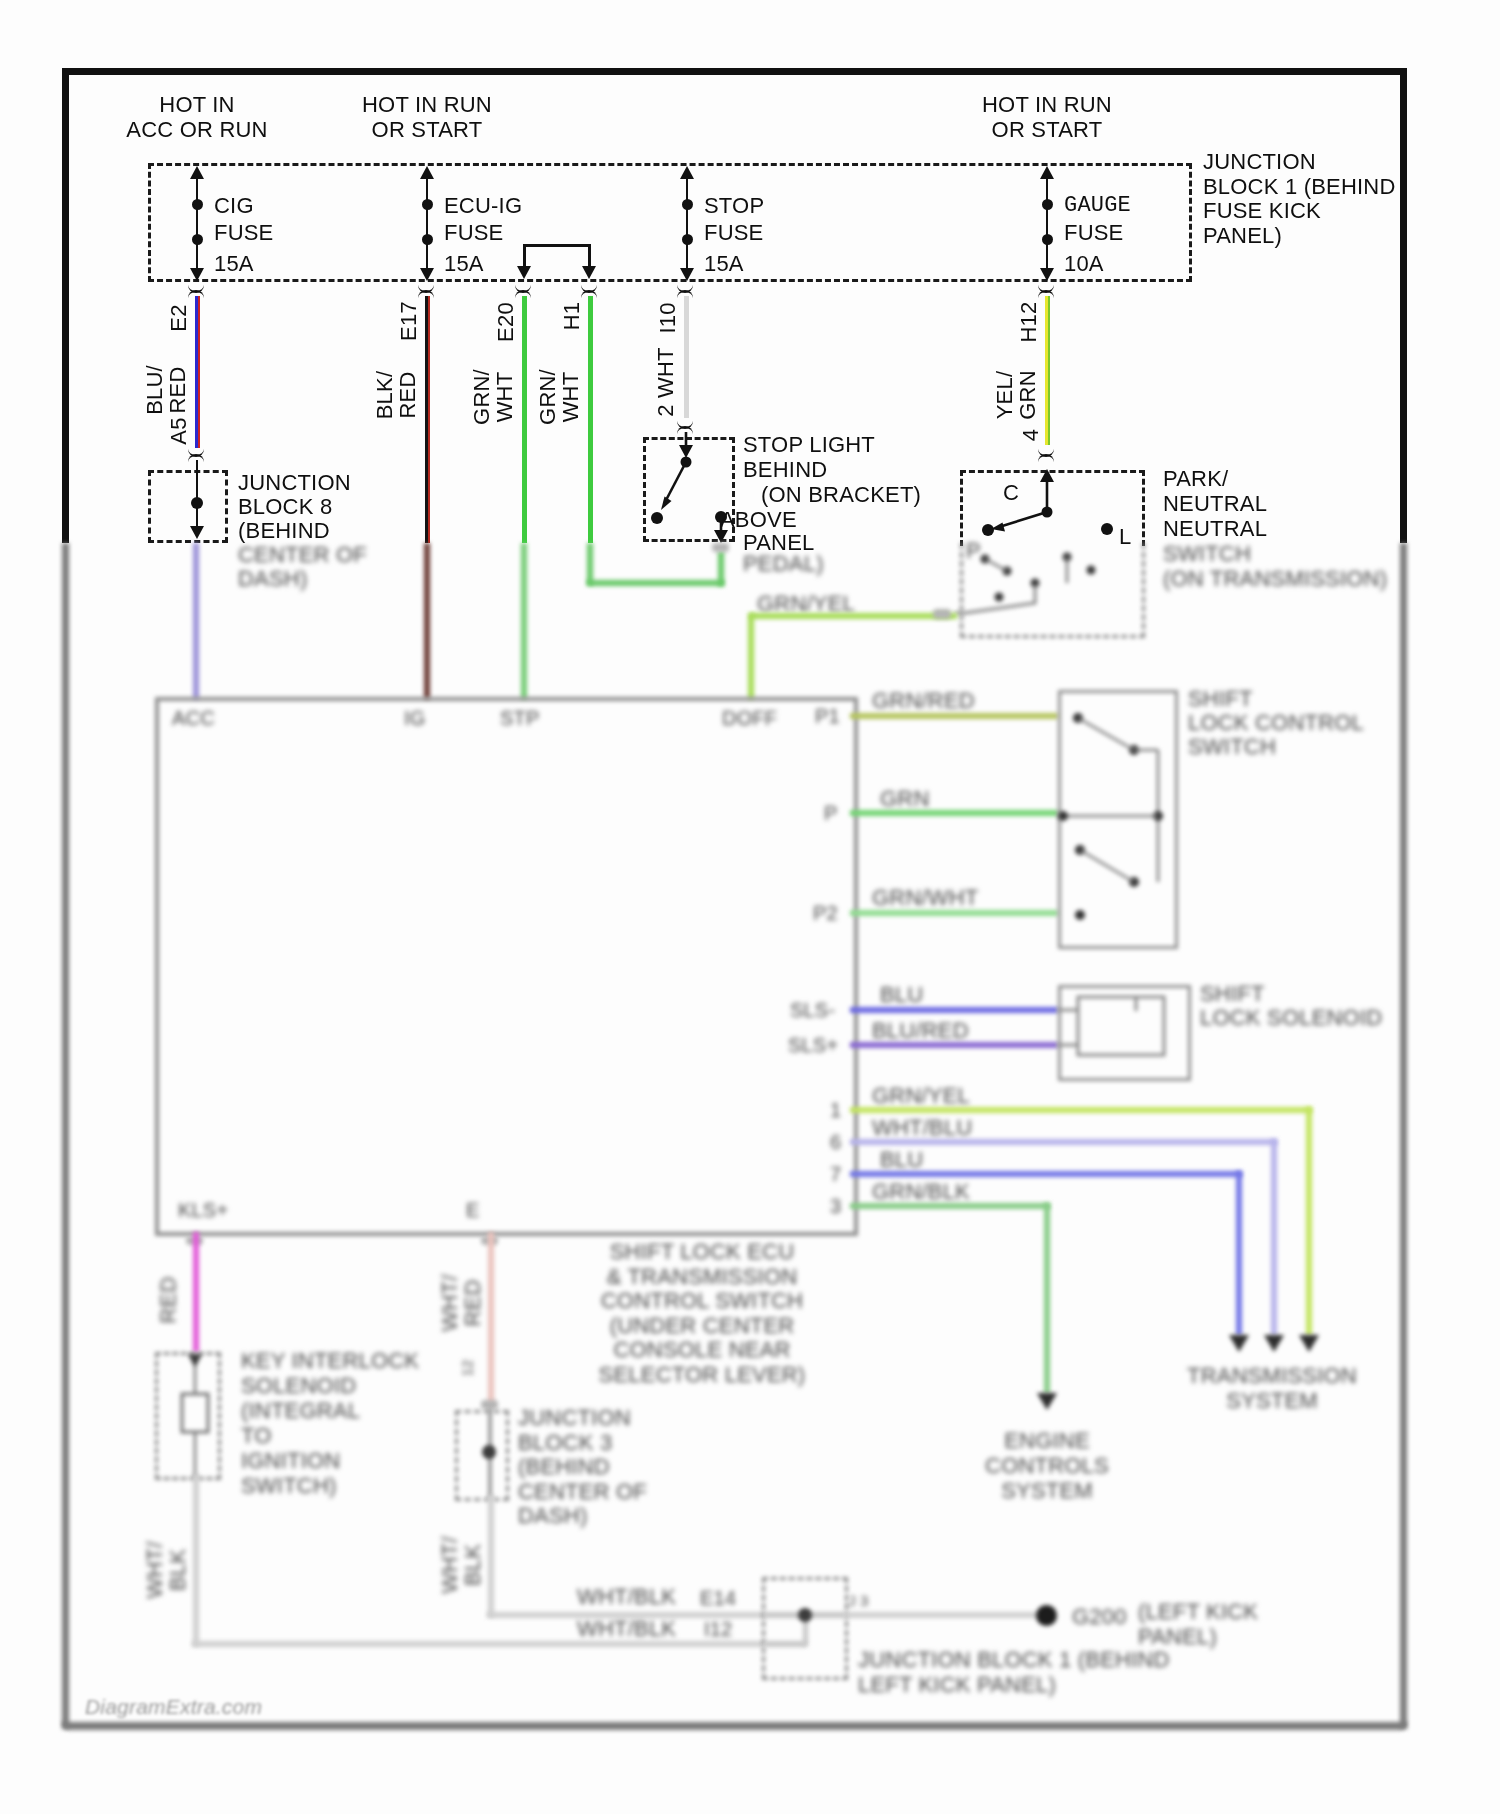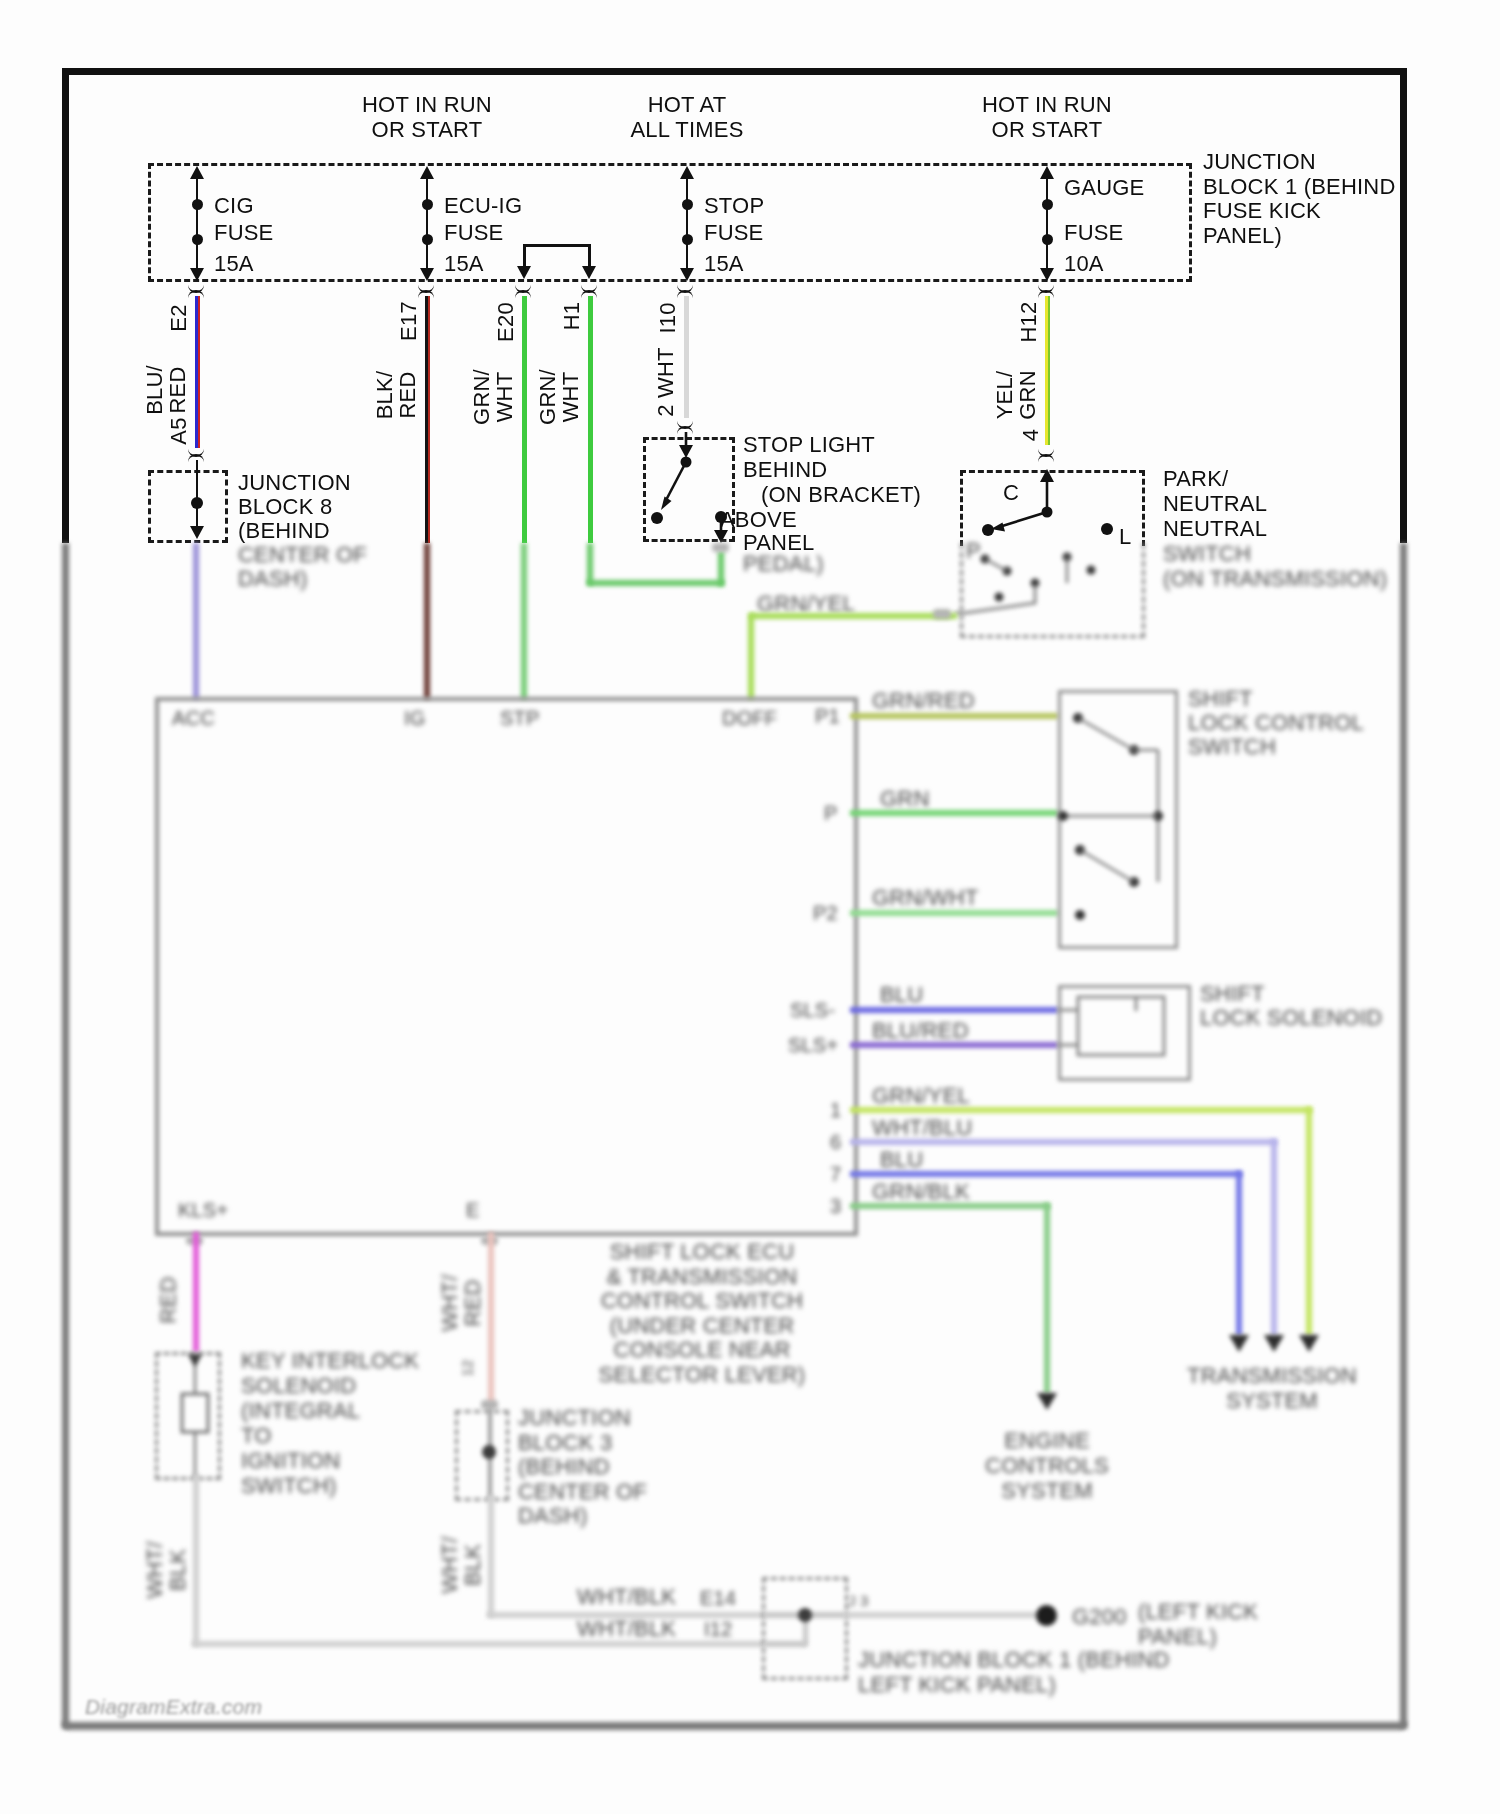--- a/index.html
+++ b/index.html
@@ -32,27 +32,27 @@
 
 <div id="canvas">
 
   <div class="a" style="left:62px;top:68px;width:1345px;height:7px;background:#111;"></div>
   <div class="a" style="left:62px;top:68px;width:7px;height:475px;background:#111;"></div>
   <div class="a" style="left:1400px;top:68px;width:7px;height:475px;background:#111;"></div>
   <div class="a b2" style="left:62px;top:543px;width:7px;height:1186px;background:#7a7a7a;"></div>
   <div class="a b2" style="left:1400px;top:543px;width:7px;height:1186px;background:#7a7a7a;"></div>
   <div class="a b2" style="left:62px;top:1722px;width:1345px;height:8px;background:#7a7a7a;border-radius:0 0 8px 8px;"></div>
 
+  <div class="t c" style="left:87px;top:92px;width:220px;">
+    <div>HOT IN</div>
+    <div>ACC OR RUN</div>
+  </div>
   <div class="t c" style="left:317px;top:92px;width:220px;">
     <div>HOT IN RUN</div>
     <div>OR START</div>
-  </div>
-  <div class="t c" style="left:577px;top:92px;width:220px;">
-    <div>HOT AT</div>
-    <div>ALL TIMES</div>
   </div>
   <div class="t c" style="left:937px;top:92px;width:220px;">
     <div>HOT IN RUN</div>
     <div>OR START</div>
   </div>
 
   <div class="dash" style="left:148px;top:163px;width:1038px;height:113px;"></div>
   <div class="t" style="left:1203px;top:150px;line-height:24.5px;">
     <div>JUNCTION</div>
     <div>BLOCK 1 (BEHIND</div>
@@ -85,21 +85,21 @@
   <div class="tri" style="left:680px;top:268px;border-left:7px solid transparent;border-right:7px solid transparent;border-top:13px solid #111;"></div>
   <div class="t" style="left:704px;top:193px;">STOP</div>
   <div class="t" style="left:704px;top:220px;">FUSE</div>
   <div class="t" style="left:704px;top:251px;">15A</div>
 
   <div class="tri" style="left:1040px;top:166px;border-left:7px solid transparent;border-right:7px solid transparent;border-bottom:13px solid #111;"></div>
   <div class="w" style="left:1045.7px;top:176px;width:2.6px;height:96px;background:#111;"></div>
   <div class="dot" style="left:1041.5px;top:199px;width:11px;height:11px;"></div>
   <div class="dot" style="left:1041.5px;top:234px;width:11px;height:11px;"></div>
   <div class="tri" style="left:1040px;top:268px;border-left:7px solid transparent;border-right:7px solid transparent;border-top:13px solid #111;"></div>
-  <div class="t" style="left:1064px;top:175px;">GAUGE</div>
+  <div class="t" style="left:1064px;top:193px;font-family:Liberation Mono, monospace;">GAUGE</div>
   <div class="t" style="left:1064px;top:220px;">FUSE</div>
   <div class="t" style="left:1064px;top:251px;">10A</div>
 
   <div class="w" style="left:523px;top:244px;width:67px;height:2.6px;background:#111;"></div>
   <div class="w" style="left:523px;top:244px;width:2.6px;height:24px;background:#111;"></div>
   <div class="w" style="left:588px;top:244px;width:2.6px;height:24px;background:#111;"></div>
   <div class="tri" style="left:517px;top:266px;border-left:7px solid transparent;border-right:7px solid transparent;border-top:13px solid #111;"></div>
   <div class="tri" style="left:582px;top:266px;border-left:7px solid transparent;border-right:7px solid transparent;border-top:13px solid #111;"></div>
 
   <div class="conn" style="left:188px;top:284px;">

